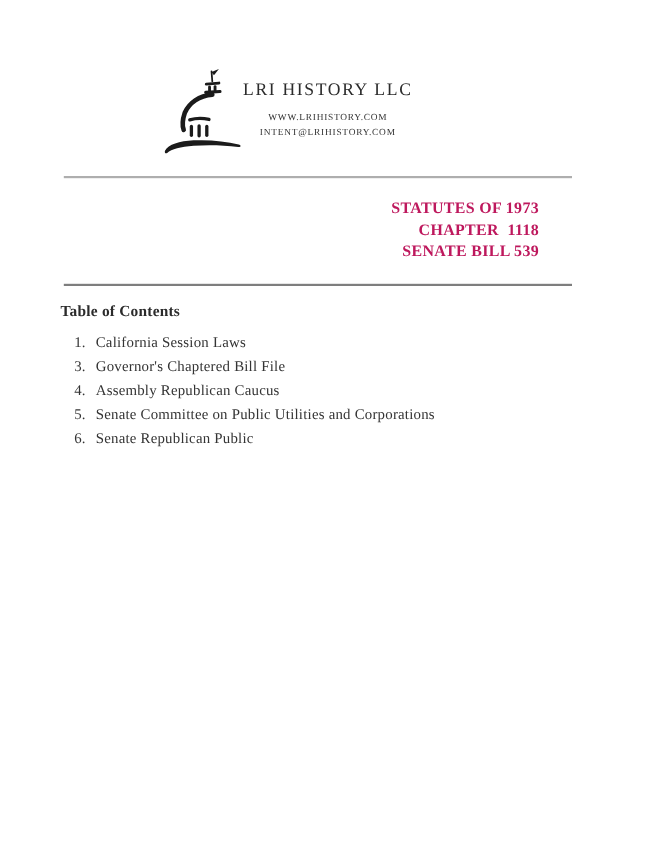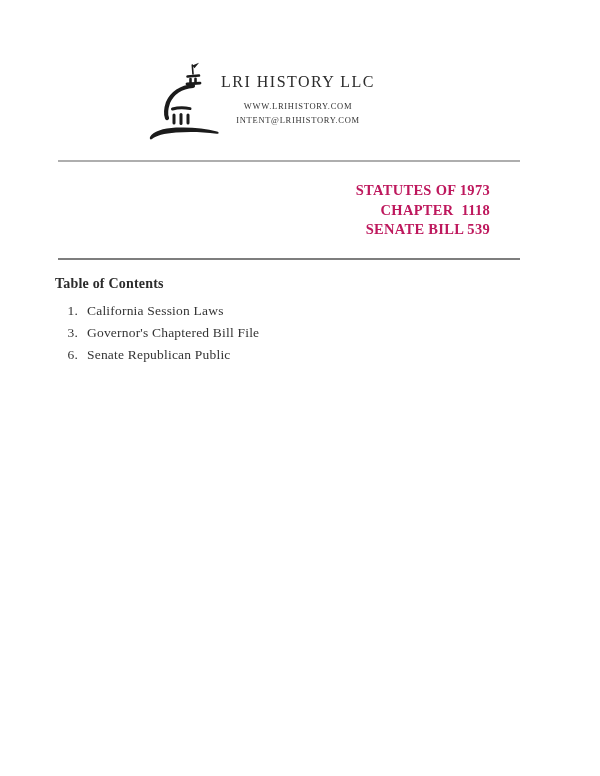--- a/index.html
+++ b/index.html
@@ -148,17 +148,23 @@
   <h2 class="toc-heading">Table of Contents</h2>
 
   <ol class="toc-list">
     <li class="toc-item">
       <span class="toc-num">1.</span><span class="toc-label">California Session Laws</span>
     </li>
     <li class="toc-item">
       <span class="toc-num">3.</span><span class="toc-label">Governor's Chaptered Bill File</span>
     </li>
     <li class="toc-item">
+      <span class="toc-num">4.</span><span class="toc-label">Assembly Republican Caucus</span>
+    </li>
+    <li class="toc-item">
+      <span class="toc-num">5.</span><span class="toc-label">Senate Committee on Public Utilities and Corporations</span>
+    </li>
+    <li class="toc-item">
       <span class="toc-num">6.</span><span class="toc-label">Senate Republican Public</span>
     </li>
   </ol>
 
 </div>
 
 </body></html>

